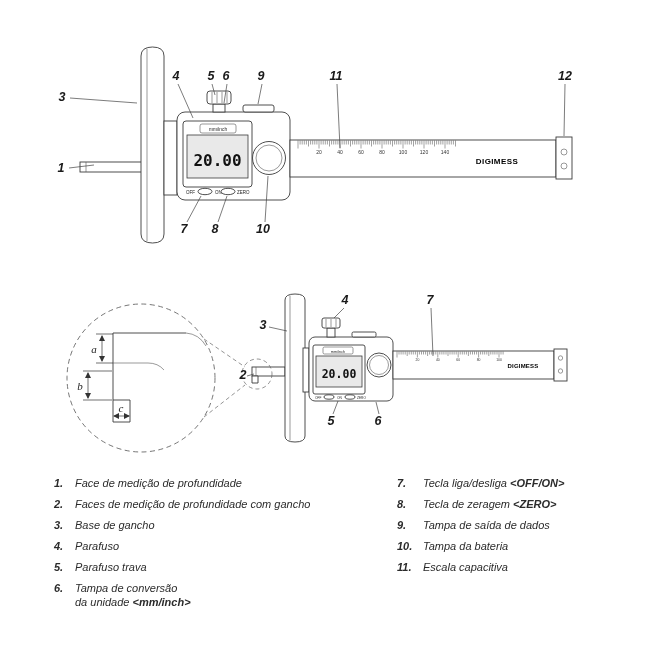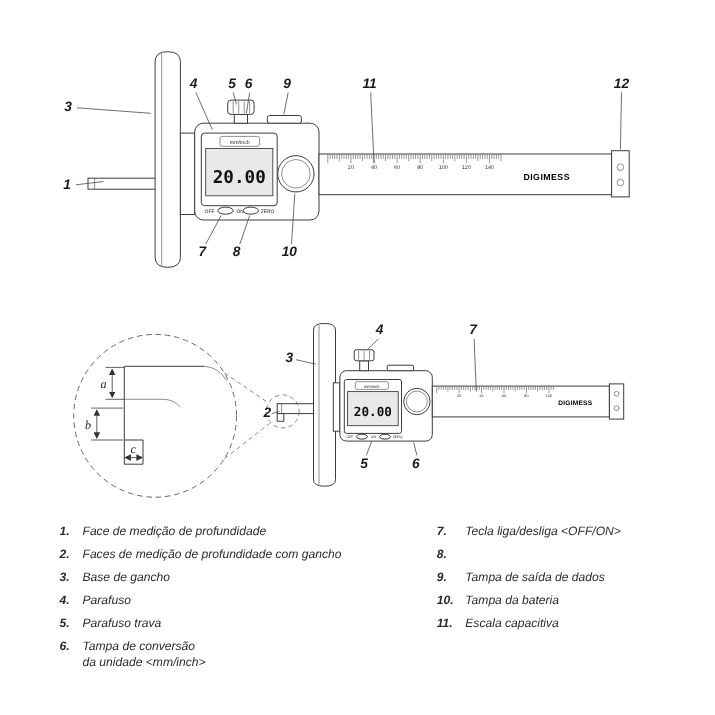--- a/index.html
+++ b/index.html
@@ -30,21 +30,21 @@
 
   
   .legend{position:absolute;font:italic 11px "Liberation Sans",sans-serif;color:#2b2b2b;}
   #legend-left{left:54px;top:476px;width:335px;}
   #legend-right{left:397px;top:476px;width:245px;}
   .lrow{display:flex;margin-bottom:7px;line-height:14px;}
   .lnum{flex:none;font-weight:bold;}
   #legend-left .lnum{width:21px;}
   #legend-right .lnum{width:26px;}
   .ltext{flex:1;}
-  .ltext b{font-weight:normal;}
+  .ltext b{font-weight:bold;}
 </style>
 </head>
 <body>
 
 <div id="page">
 
   <svg width="650" height="470" viewBox="0 0 650 470">
     <defs>
       <marker id="arr" markerWidth="6" markerHeight="6" refX="5" refY="3" orient="auto" markerUnits="userSpaceOnUse">
         <path d="M0,0 L6,3 L0,6 Z" fill="#333"></path>
@@ -410,20 +410,21 @@
     </div>
   </div>
 
   <div id="legend-right" class="legend">
     <div class="lrow">
       <span class="lnum">7.</span>
       <span class="ltext"><span>Tecla liga/desliga </span><b>&lt;OFF/ON&gt;</b></span>
     </div>
     <div class="lrow">
       <span class="lnum">8.</span>
+      <span class="ltext"><span>Tecla de zeragem </span><b>&lt;ZERO&gt;</b></span>
     </div>
     <div class="lrow">
       <span class="lnum">9.</span>
       <span class="ltext"><span>Tampa de saída de dados</span></span>
     </div>
     <div class="lrow">
       <span class="lnum">10.</span>
       <span class="ltext"><span>Tampa da bateria</span></span>
     </div>
     <div class="lrow">

